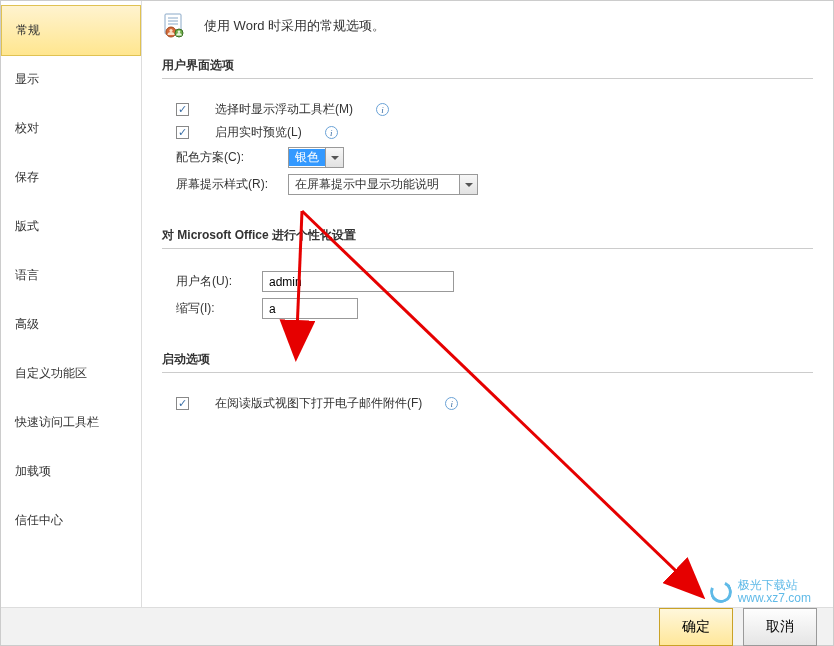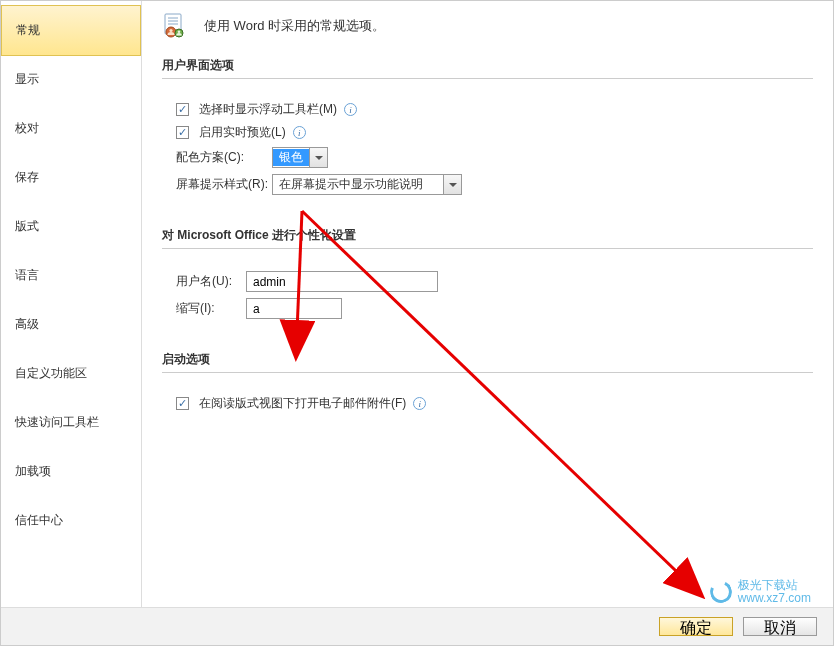--- a/index.html
+++ b/index.html
@@ -70,21 +70,21 @@
       margin: 18px 0 12px 0;
       font-size: 12px;
     }
     .section-body {
       padding: 4px 0 8px 14px;
     }
     .row {
       display: flex;
       align-items: center;
       margin: 6px 0;
-      gap: 4px;
+      gap: 20px;
     }
     .checkbox {
       width: 13px;
       height: 13px;
       border: 1px solid #888;
       background: #fff;
       display: inline-flex;
       align-items: center;
       justify-content: center;
       margin-right: 6px;
@@ -155,25 +155,25 @@
       border-top: 1px solid #ddd;
       background: #f2f2f2;
       display: flex;
       align-items: center;
       justify-content: flex-end;
       gap: 10px;
       padding: 0 16px;
     }
     .btn {
       min-width: 74px;
-      height: 19px;
+      height: 38px;
       border: 1px solid #9a9a9a;
       background: linear-gradient(#fefefe,#e5e5e5);
       cursor: pointer;
-      font-size: 16px;
+      font-size: 14px;
       padding: 0 10px;
     }
     .btn.highlight {
       border: 1px solid #c9a227;
       background: linear-gradient(#fff7db,#ffe79a);
     }
     .arrow-overlay {
       position: absolute;
       left: 0; top: 0;
       pointer-events: none;

